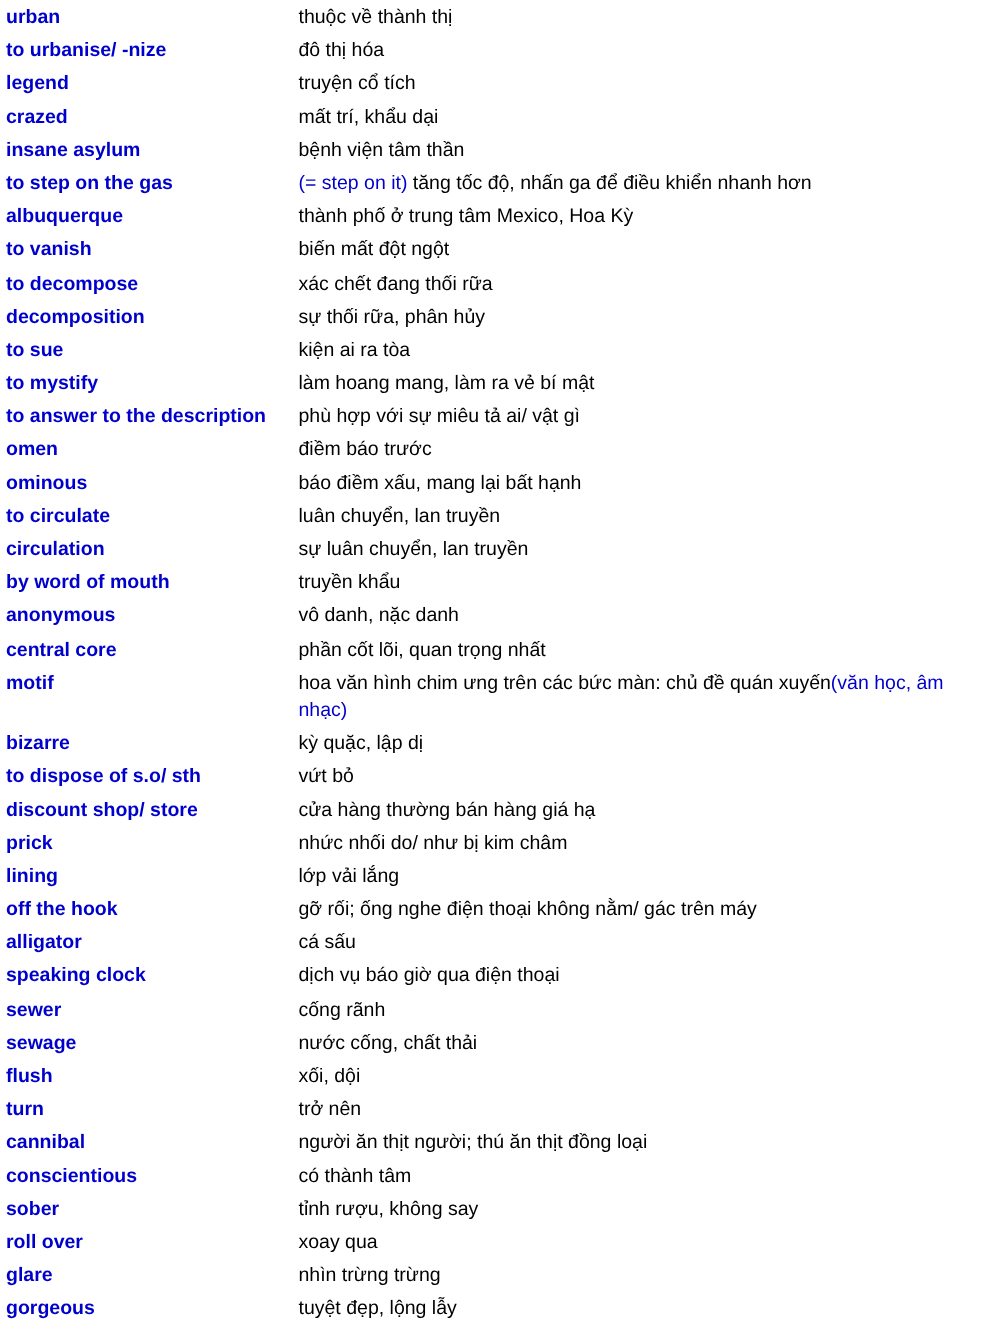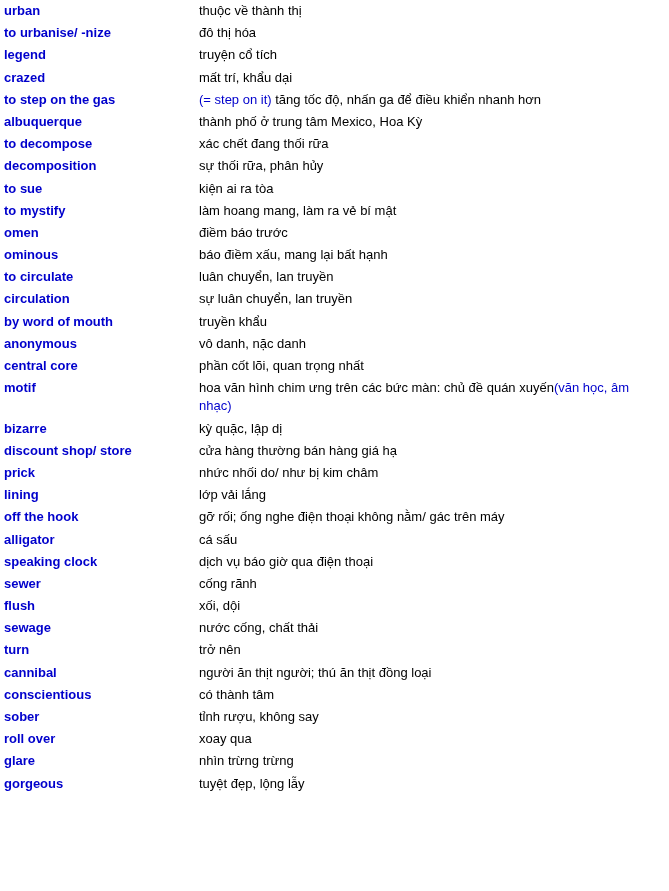--- a/index.html
+++ b/index.html
@@ -52,44 +52,56 @@
       </tr>
       <tr>
         <td>legend</td>
         <td>truyện cổ tích</td>
       </tr>
       <tr>
         <td>crazed</td>
         <td>mất trí, khẩu dại</td>
       </tr>
       <tr>
+        <td>insane asylum</td>
+        <td>bệnh viện tâm thần</td>
+      </tr>
+      <tr>
         <td>to step on the gas</td>
         <td><span></span><span style="color: rgb(0, 0, 204);">(= step on it)</span><span> tăng tốc độ, nhấn ga để điều khiển nhanh hơn</span></td>
       </tr>
       <tr>
         <td>albuquerque</td>
         <td>thành phố ở trung tâm Mexico, Hoa Kỳ</td>
       </tr>
       <tr>
+        <td>to vanish</td>
+        <td>biến mất đột ngột</td>
+      </tr>
+      <tr>
         <td>to decompose</td>
         <td>xác chết đang thối rữa</td>
       </tr>
       <tr>
         <td>decomposition</td>
         <td>sự thối rữa, phân hủy</td>
       </tr>
       <tr>
         <td>to sue</td>
         <td>kiện ai ra tòa</td>
       </tr>
       <tr>
         <td>to mystify</td>
         <td>làm hoang mang, làm ra vẻ bí mật</td>
       </tr>
       <tr>
+        <td>to answer to the description</td>
+        <td>phù hợp với sự miêu tả ai/ vật gì</td>
+      </tr>
+      <tr>
         <td>omen</td>
         <td>điềm báo trước</td>
       </tr>
       <tr>
         <td>ominous</td>
         <td>báo điềm xấu, mang lại bất hạnh</td>
       </tr>
       <tr>
         <td>to circulate</td>
         <td>luân chuyển, lan truyền</td>
@@ -112,20 +124,24 @@
       </tr>
       <tr>
         <td>motif</td>
         <td><span>hoa văn hình chim ưng trên các bức màn: chủ đề quán xuyến</span><span style="color: rgb(0, 0, 204);">(văn học, âm nhạc)</span><span></span></td>
       </tr>
       <tr>
         <td>bizarre</td>
         <td>kỳ quặc, lập dị</td>
       </tr>
       <tr>
+        <td>to dispose of s.o/ sth</td>
+        <td>vứt bỏ</td>
+      </tr>
+      <tr>
         <td>discount shop/ store</td>
         <td>cửa hàng thường bán hàng giá hạ</td>
       </tr>
       <tr>
         <td>prick</td>
         <td>nhức nhối do/ như bị kim châm</td>
       </tr>
       <tr>
         <td>lining</td>
         <td>lớp vải lắng</td>
@@ -140,26 +156,26 @@
       </tr>
       <tr>
         <td>speaking clock</td>
         <td>dịch vụ báo giờ qua điện thoại</td>
       </tr>
       <tr>
         <td>sewer</td>
         <td>cống rãnh</td>
       </tr>
       <tr>
+        <td>sewage</td>
+        <td>nước cống, chất thải</td>
+      </tr>
+      <tr>
         <td>flush</td>
         <td>xối, dội</td>
-      </tr>
-      <tr>
-        <td>sewage</td>
-        <td>nước cống, chất thải</td>
       </tr>
       <tr>
         <td>turn</td>
         <td>trở nên</td>
       </tr>
       <tr>
         <td>cannibal</td>
         <td>người ăn thịt người; thú ăn thịt đồng loại</td>
       </tr>
       <tr>

